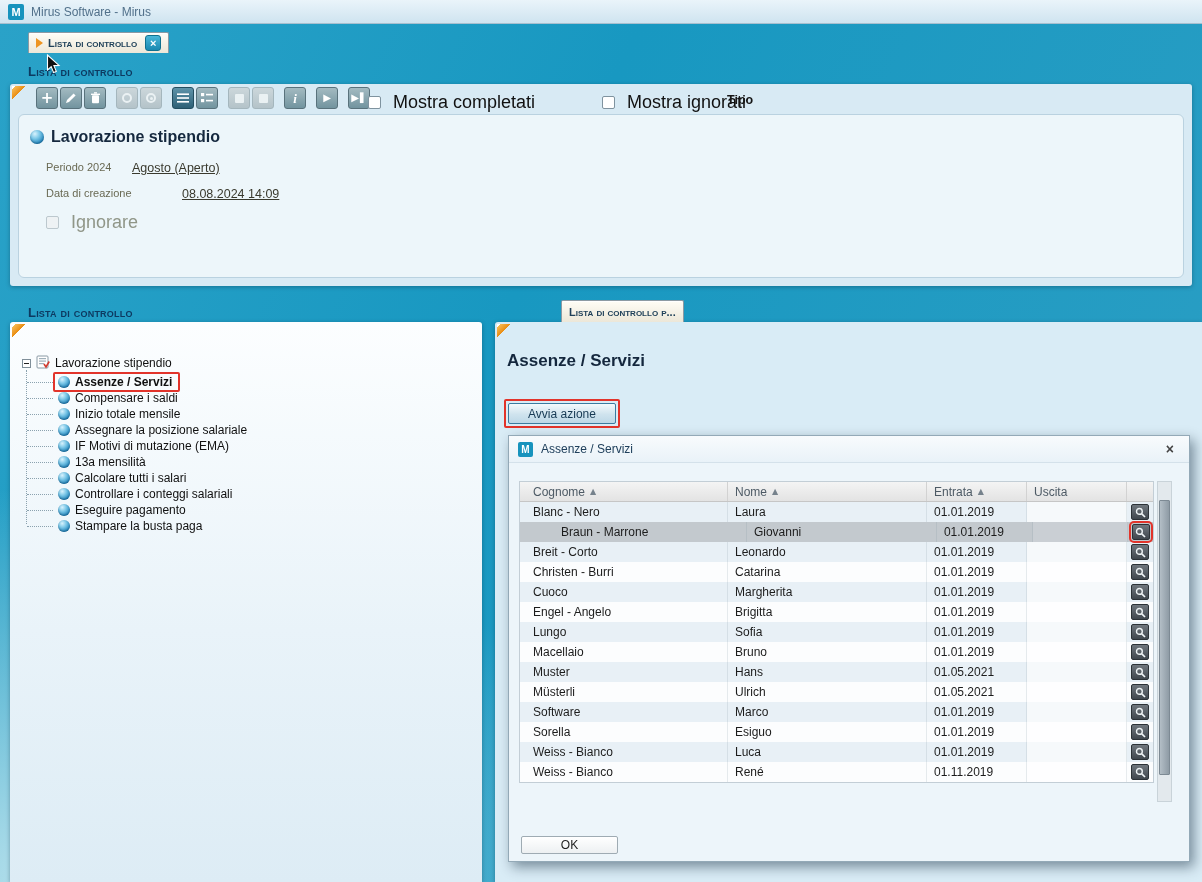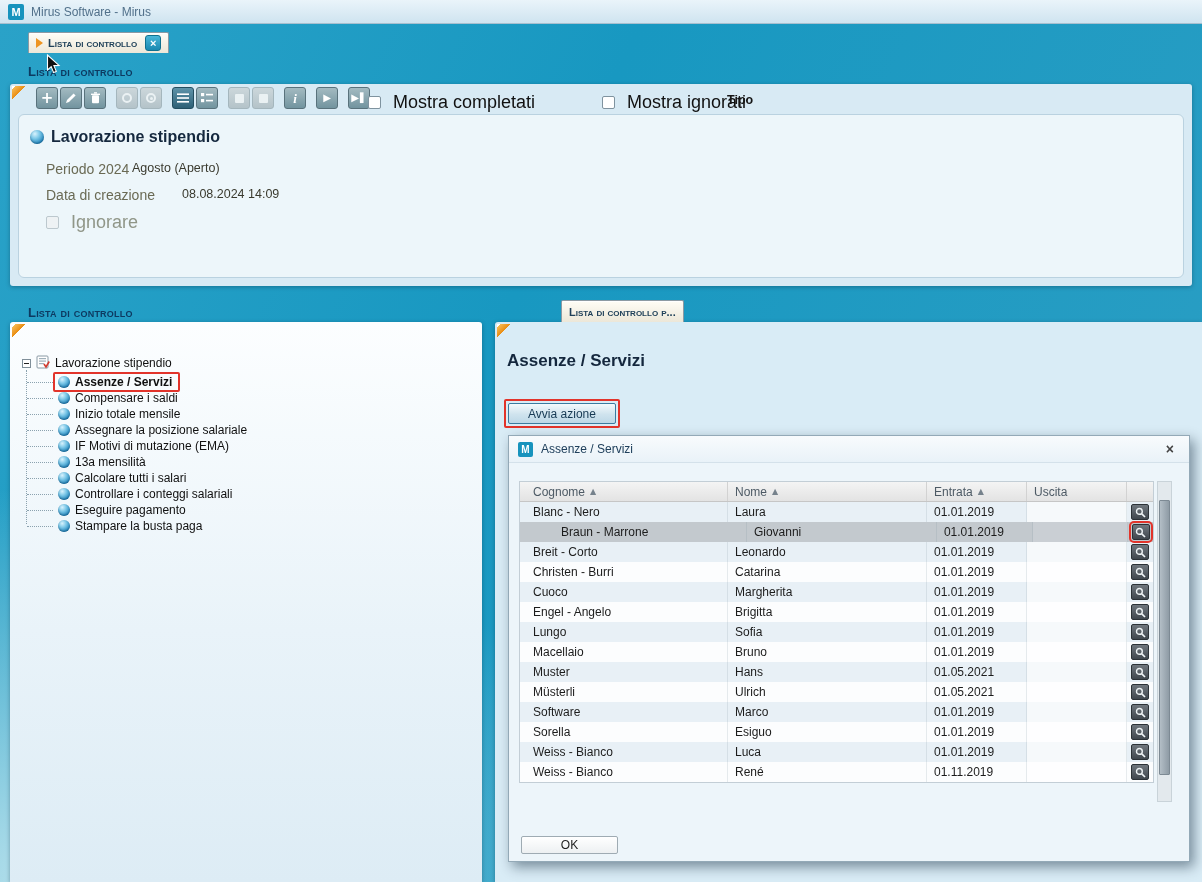--- a/index.html
+++ b/index.html
@@ -70,22 +70,22 @@
 
   
   .card { position:absolute; left:8px; top:30px; width:1166px; height:164px;
     background:var(--panel-card,#edf6fa); border:1px solid #bad2e0; border-radius:6px; }
   .card-titlerow { position:absolute; left:11px; top:13px; display:flex; align-items:center; gap:7px; }
   .sphere { width:12px; height:12px; border-radius:50%; display:inline-block; flex:0 0 auto;
     background:radial-gradient(circle at 35% 28%, #d8f2fd 0%, #7cc8e8 35%, #2386bd 75%, #10608e 100%);
     box-shadow:inset 0 -1px 2px rgba(0,40,70,.4); }
   .sphere.big { width:14px; height:14px; }
   .card-title { font-size:16px; font-weight:700; color:#15283e; }
-  .meta-label { position:absolute; font-size:14px; color:#6a6a54; }
-  .meta-value { position:absolute; font-size:12.5px; color:#3a3a2e; }
+  .meta-label { position:absolute; font-size:11px; color:#6a6a54; }
+  .meta-value { position:absolute; font-size:12.5px; color:#3a3a2e;text-decoration:underline; }
   .m1 { left:27px; top:46px; } .v1 { left:113px; top:46px; }
   .m2 { left:27px; top:72px; } .v2 { left:163px; top:72px; }
   .check.ign { left:27px; top:97px; color:#909688; }
   .checkbox.dis { background:#eef2f4; border-color:#bcc8ce; }
 
   
   .tree { position:absolute; left:12px; top:32px; font-size:12px; color:#101010; }
   .tree-root { display:flex; align-items:center; gap:5px; height:18px; }
   .expander { width:9px; height:9px; background:#fff; border:1px solid #808f99; position:relative; flex:0 0 auto; }
   .expander::after { content:""; position:absolute; left:1px; right:1px; top:3px; height:1px; background:#222; }

